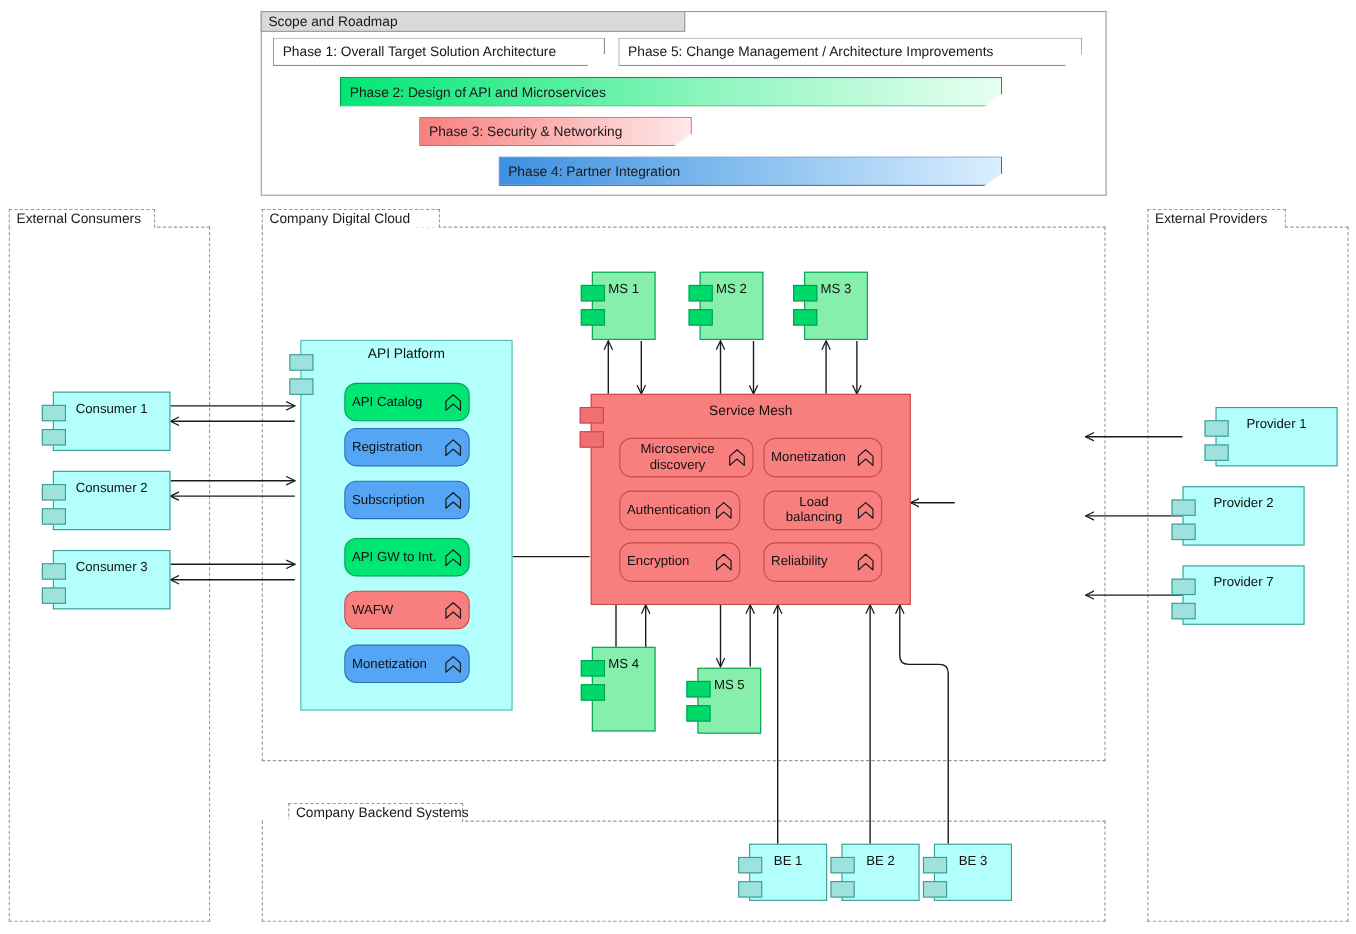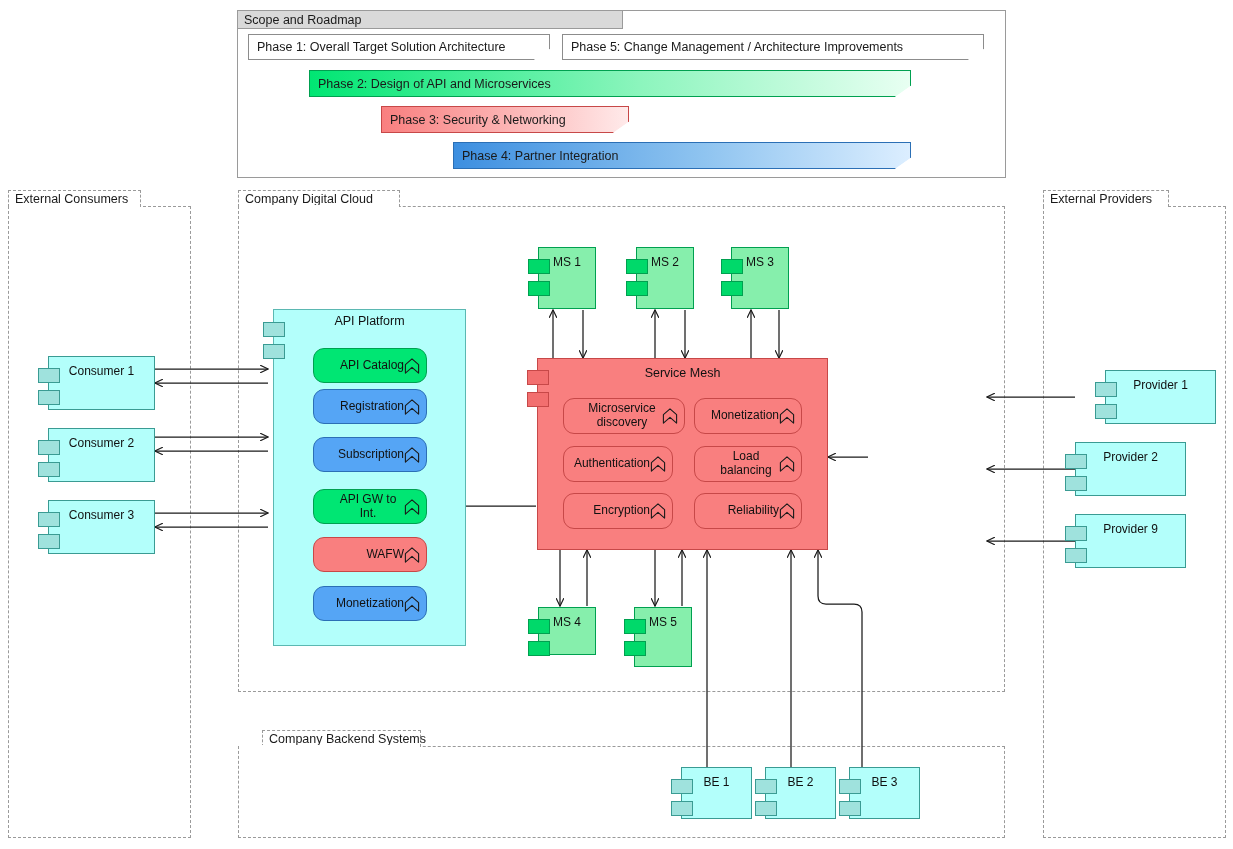--- a/index.html
+++ b/index.html
@@ -114,24 +114,24 @@
   .service {
     position: absolute;
     box-sizing: border-box;
     border-radius: 11px;
     border: 1px solid #3a9b93;
     background: #b3fffb;
     font-size: 12px;
     color: #111111;
     display: flex;
     align-items: center;
-    justify-content: flex-end;
+    justify-content: flex-start;
     text-align: center;
     line-height: 1.15;
-    padding: 0 22px 0 18px;
+    padding: 0 22px 0 6px;
   }
   .service.green  { background: #00e673; border-color: #00a050; }
   .service.blue   { background: #55a5f5; border-color: #2b6fb5; }
   .service.salmon { background: #f97f7f; border-color: #c74848; }
   .svc-icon {
     position: absolute;
     right: 6px; top: 50%;
     transform: translateY(-50%);
     width: 16px; height: 17px;
     pointer-events: none;
@@ -274,21 +274,21 @@
     <span class="clabel">Provider 1</span>
     <span class="port p1"></span>
     <span class="port p2"></span>
   </div>
   <div class="component" style="left:1075px; top:442px; width:111px; height:54px;">
     <span class="clabel">Provider 2</span>
     <span class="port p1"></span>
     <span class="port p2"></span>
   </div>
   <div class="component" style="left:1075px; top:514px; width:111px; height:54px;">
-    <span class="clabel">Provider 9</span>
+    <span class="clabel">Provider 7</span>
     <span class="port p1"></span>
     <span class="port p2"></span>
   </div>
 
   <div class="component cyan-container" style="left:273px; top:309px; width:193px; height:337px; padding-top:0;">
     <span class="port p1" style="top:12px;"></span>
     <span class="port p2" style="top:34px;"></span>
   </div>
   <div class="container-title" style="left:273px; top:314px; width:193px;">
     <span>API Platform</span>
@@ -340,21 +340,21 @@
     <span class="clabel">MS 2</span>
     <span class="port p1"></span>
     <span class="port p2"></span>
   </div>
   <div class="component green" style="left:731px; top:247px; width:58px; height:62px;">
     <span class="clabel">MS 3</span>
     <span class="port p1"></span>
     <span class="port p2"></span>
   </div>
 
-  <div class="component green" style="left:538px; top:607px; width:58px; height:48px;">
+  <div class="component green" style="left:538px; top:588px; width:58px; height:77px;">
     <span class="clabel">MS 4</span>
     <span class="port p1"></span>
     <span class="port p2"></span>
   </div>
   <div class="component green" style="left:634px; top:607px; width:58px; height:60px;">
     <span class="clabel">MS 5</span>
     <span class="port p1"></span>
     <span class="port p2"></span>
   </div>
 

